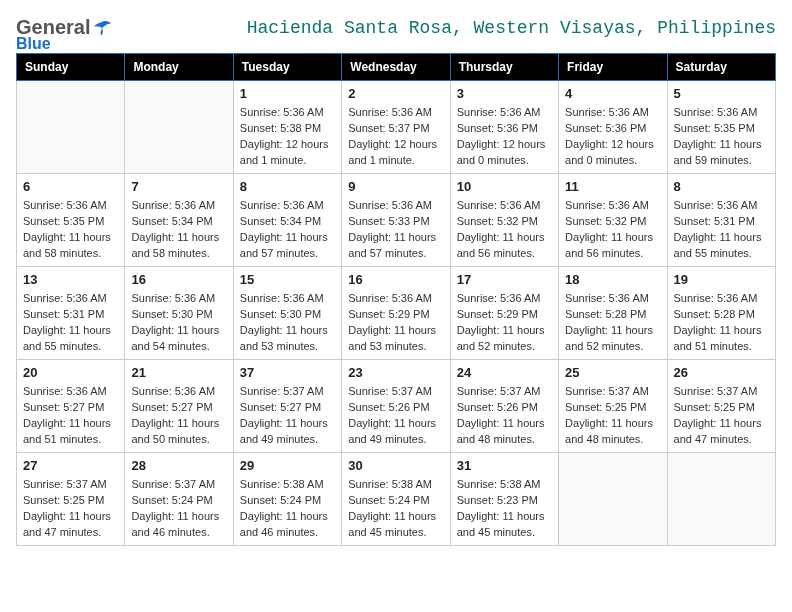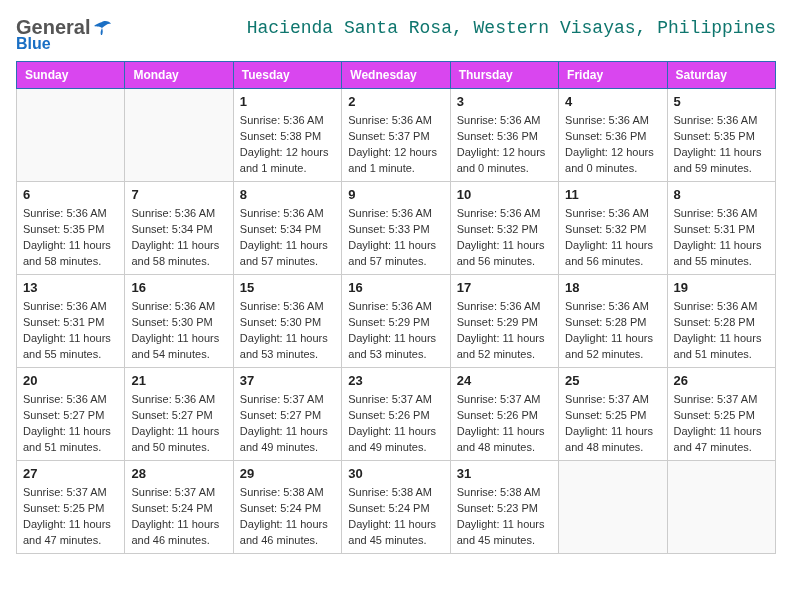--- a/index.html
+++ b/index.html
@@ -7,21 +7,20 @@
       font-family: Arial, sans-serif;
       background: #fff;
       width: 792px;
       min-height: 612px;
       padding: 16px;
     }
     .header-section {
       display: flex;
       justify-content: space-between;
       align-items: flex-start;
-      margin-bottom: 8px;
     }
     .logo-area {
       display: flex;
       flex-direction: column;
       align-items: flex-start;
     }
     .title-area {
       text-align: right;
     }
     .month-title {
@@ -34,21 +33,21 @@
       color: #0f766e;
       margin-top: 2px;
       font-family: Liberation Mono, monospace;
     }
     .calendar-table {
       width: 100%;
       border-collapse: collapse;
       font-size: 11px;
     }
     .calendar-table thead tr th {
-      background-color: #d946ef;
+      background-color: #000000;
       color: #fff;
       text-align: left;
       padding: 6px 8px;
       font-size: 12px;
       font-weight: bold;
       border: 1px solid #2a6db5;
     }
     .calendar-table tbody tr td {
       border: 1px solid #ccc;
       vertical-align: top;

